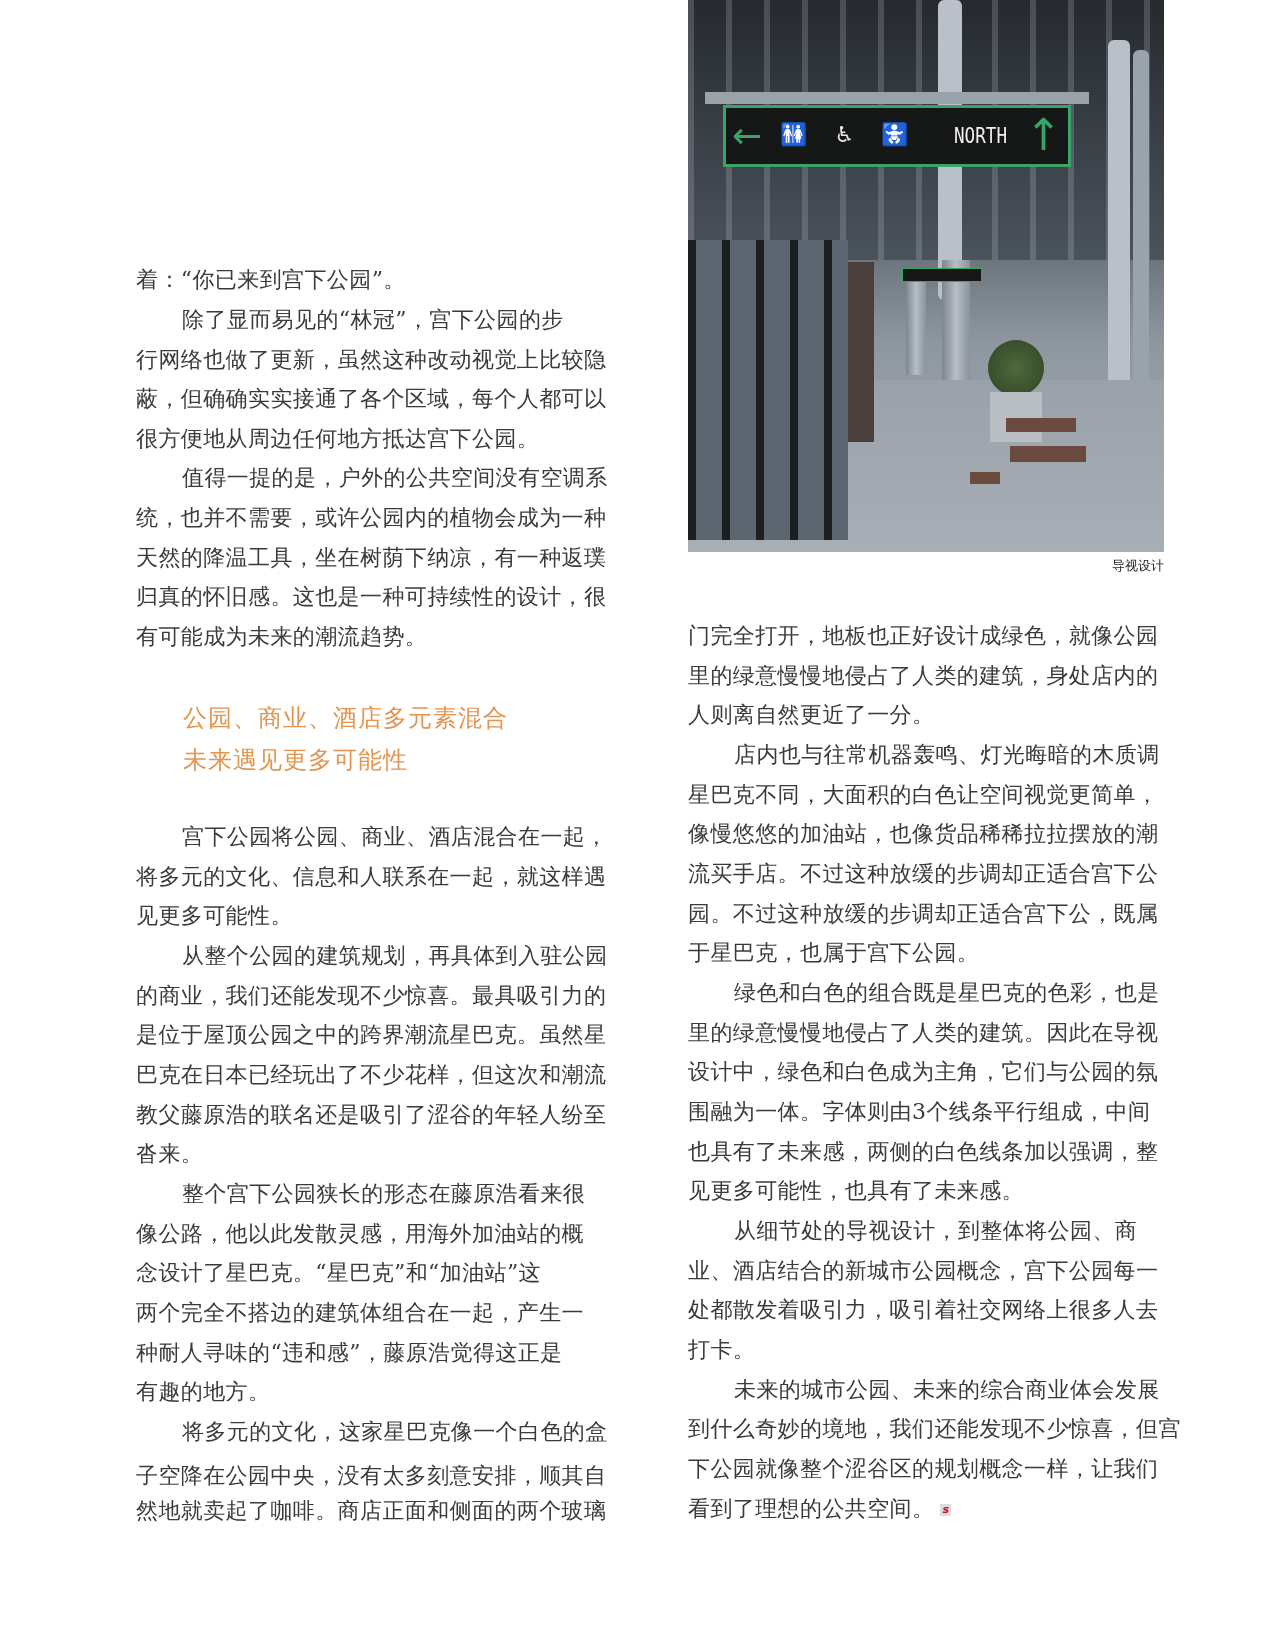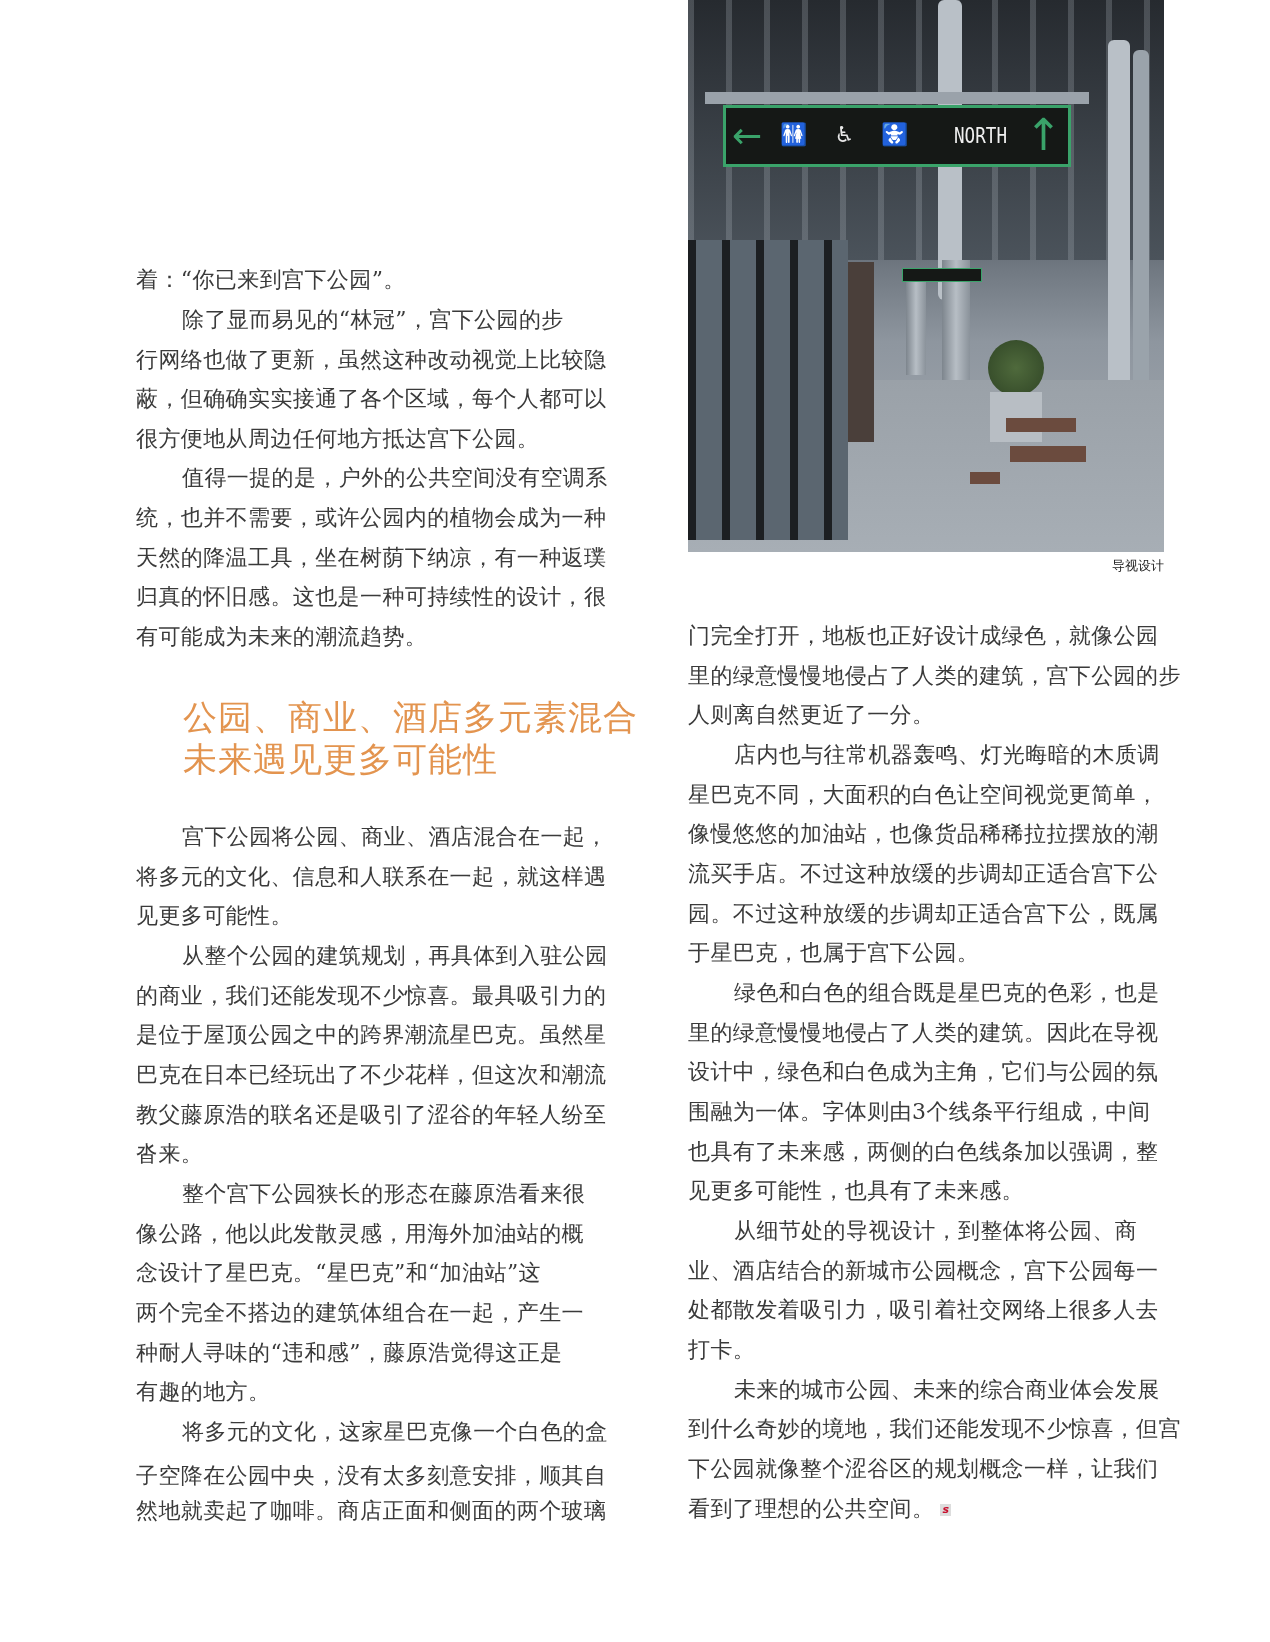--- a/index.html
+++ b/index.html
@@ -3,22 +3,22 @@
 <meta charset="utf-8">
 <style>
   html,body{margin:0;padding:0;background:#ffffff;}
   body{width:1270px;height:1642px;position:relative;overflow:hidden;
        font-family:"DejaVu Serif","Liberation Serif",serif;color:#3a3a3a;}
   .line{position:absolute;height:40px;line-height:40px;font-size:22px;
         white-space:nowrap;letter-spacing:0.4px;}
   .lc{left:136px;width:474px;}
   .rc{left:688px;width:476px;}
   .ind{text-indent:46px;}
-  .head{position:absolute;left:183px;font-family:Liberation Serif, serif;
-        font-size:34px;line-height:42px;color:#e3944f;white-space:nowrap;letter-spacing:1px;}
+  .head{position:absolute;left:183px;font-family:Liberation Sans, sans-serif;
+        font-size:24px;line-height:42px;color:#e3944f;white-space:nowrap;letter-spacing:1px;}
   .photo{position:absolute;left:688px;top:0;width:476px;height:552px;overflow:hidden;
          background:linear-gradient(180deg,#2b3036 0%,#4a525b 18%,#3b4249 30%,#6f7780 48%,#8e969f 62%,#9aa1a9 78%,#a6adb5 100%);}
   .ceiling{position:absolute;left:0;top:0;width:100%;height:260px;
          background:repeating-linear-gradient(90deg,rgba(180,188,196,0.25) 0 6px,rgba(0,0,0,0) 6px 38px),
                     linear-gradient(180deg,#262a2f,#4b535b);}
   .pipe{position:absolute;background:#b9c0c7;border-radius:6px;}
   .storefront{position:absolute;left:0;top:240px;width:160px;height:300px;
          background:repeating-linear-gradient(90deg,#1c1f22 0 8px,#5b6670 8px 34px);}
   .wallpanel{position:absolute;left:160px;top:262px;width:26px;height:180px;background:#4a3f3a;}
   .floor{position:absolute;left:0;top:380px;width:100%;height:172px;
@@ -105,21 +105,21 @@
   <div class="line lc" style="top:1293px">两个完全不搭边的建筑体组合在一起，产生一</div>
   <div class="line lc" style="top:1333px">种耐人寻味的“违和感”，藤原浩觉得这正是</div>
   <div class="line lc" style="top:1372px">有趣的地方。</div>
   <div class="line lc ind" style="top:1412px">将多元的文化，这家星巴克像一个白色的盒</div>
   <div class="line lc" style="top:1456px">子空降在公园中央，没有太多刻意安排，顺其自</div>
   <div class="line lc" style="top:1491px">然地就卖起了咖啡。商店正面和侧面的两个玻璃</div>
 </div>
 
 <div>
   <div class="line rc" style="top:616px">门完全打开，地板也正好设计成绿色，就像公园</div>
-  <div class="line rc" style="top:656px">里的绿意慢慢地侵占了人类的建筑，宫下公园的步</div>
+  <div class="line rc" style="top:656px">里的绿意慢慢地侵占了人类的建筑，身处店内的</div>
   <div class="line rc" style="top:695px">人则离自然更近了一分。</div>
   <div class="line rc ind" style="top:735px">店内也与往常机器轰鸣、灯光晦暗的木质调</div>
   <div class="line rc" style="top:775px">星巴克不同，大面积的白色让空间视觉更简单，</div>
   <div class="line rc" style="top:814px">像慢悠悠的加油站，也像货品稀稀拉拉摆放的潮</div>
   <div class="line rc" style="top:854px">流买手店。不过这种放缓的步调却正适合宫下公</div>
   <div class="line rc" style="top:894px">园。不过这种放缓的步调却正适合宫下公，既属</div>
   <div class="line rc" style="top:933px">于星巴克，也属于宫下公园。</div>
   <div class="line rc ind" style="top:973px">绿色和白色的组合既是星巴克的色彩，也是</div>
   <div class="line rc" style="top:1013px">里的绿意慢慢地侵占了人类的建筑。因此在导视</div>
   <div class="line rc" style="top:1052px">设计中，绿色和白色成为主角，它们与公园的氛</div>

